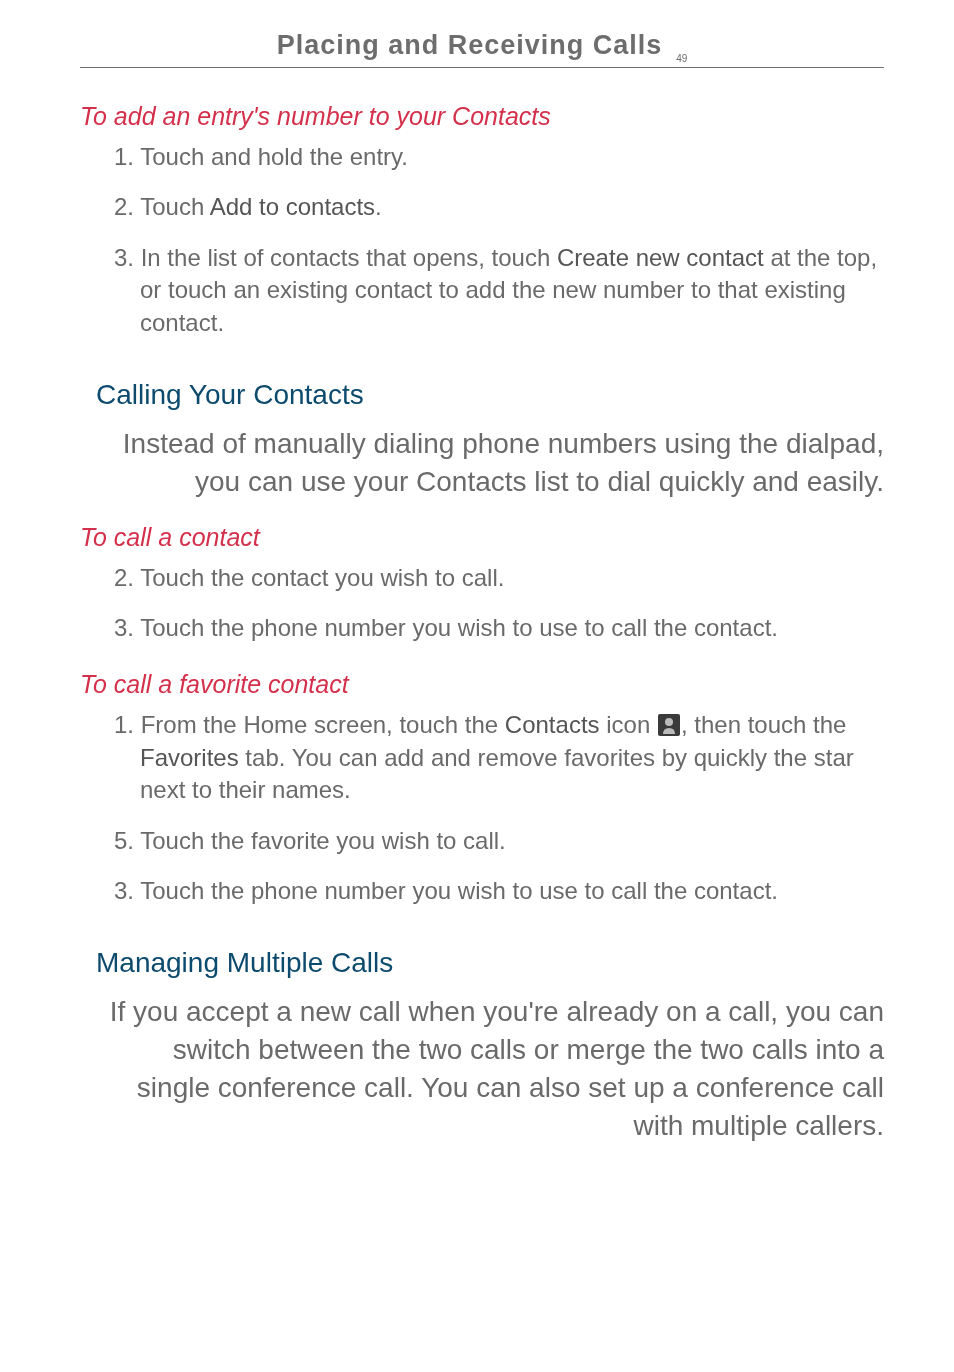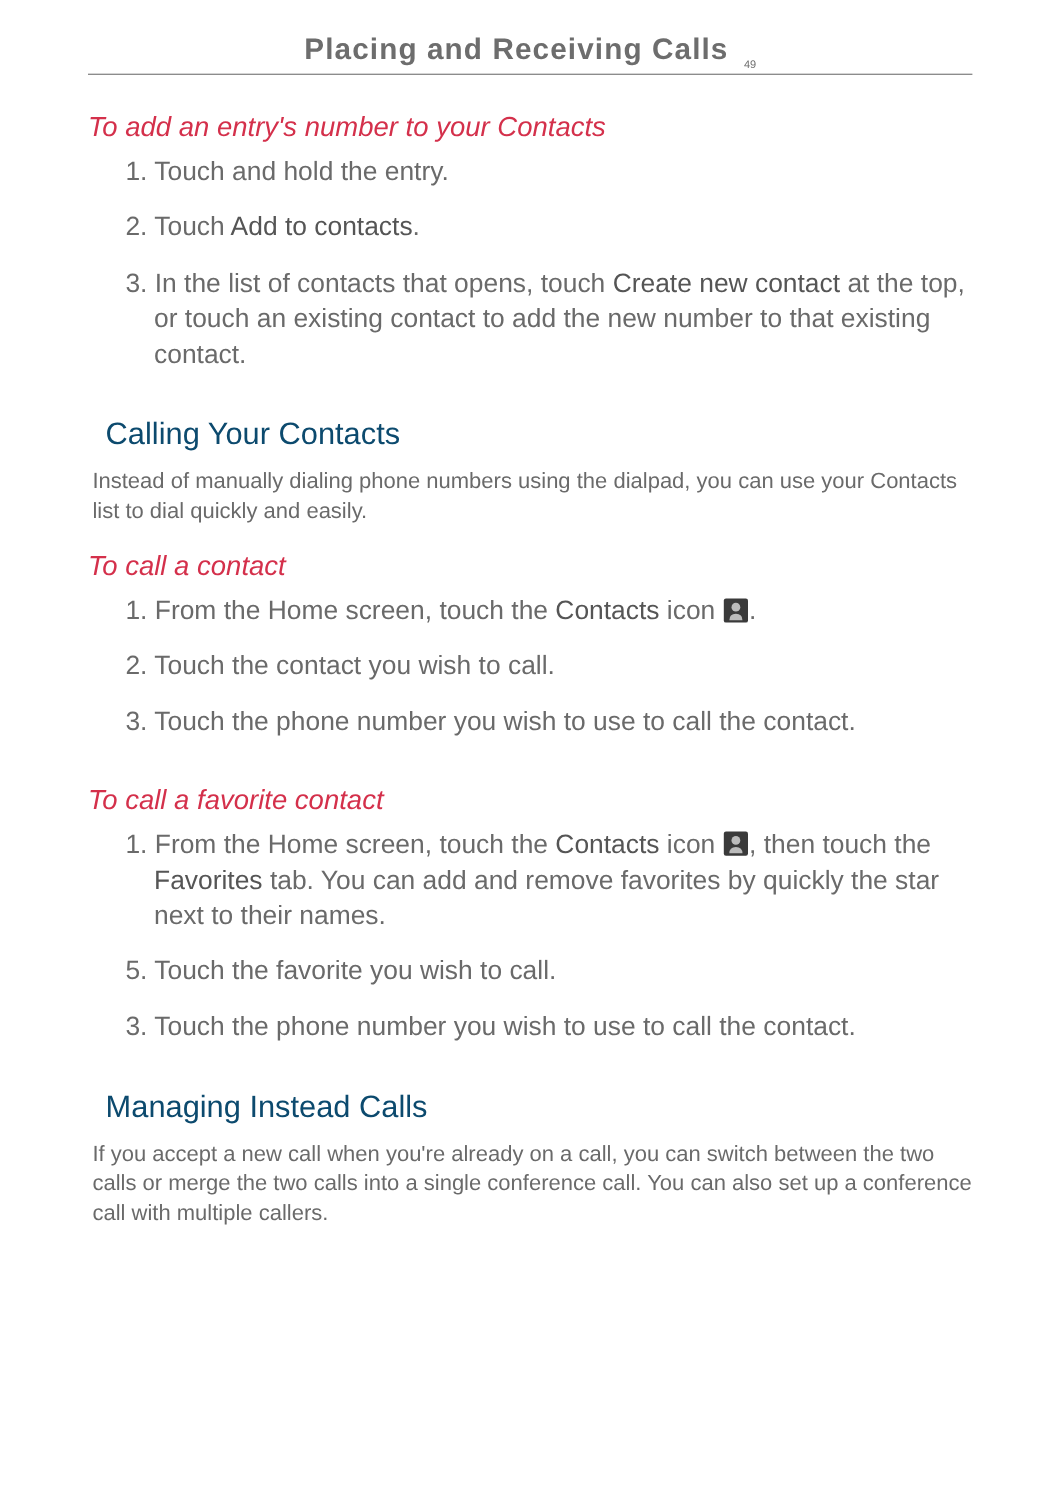--- a/index.html
+++ b/index.html
@@ -42,24 +42,25 @@
       font-weight: normal;
       font-style: italic;
     }
     .section-heading {
       font-size: 28px;
       color: #0c4a6e;
       margin: 40px 0 14px 16px;
       font-weight: normal;
     }
     .body-text {
-      font-size: 20px;
+      font-size: 28px;
       color: #6a6a6a;
       line-height: 1.35;
-      margin: 0 0 22px 4px;
+      margin: 0 0 22px 16px;
+      text-align: right;
     }
     .ol-item {
       font-size: 24px;
       color: #6a6a6a;
       line-height: 1.35;
       padding-left: 60px;
       text-indent: -26px;
       margin-bottom: 18px;
     }
     .strong {
@@ -98,37 +99,33 @@
   <div class="ol-item"><span>2. Touch </span><span class="strong">Add to contacts</span><span>.</span></div>
 
   <div class="ol-item"><span>3. In the list of contacts that opens, touch </span><span class="strong">Create new contact</span><span> at the top, or touch an existing contact to add the new number to that existing contact.</span></div>
 
   <h2 class="section-heading">Calling Your Contacts</h2>
 
   <p class="body-text">Instead of manually dialing phone numbers using the dialpad, you can use your Contacts list to dial quickly and easily.</p>
 
   <h3 class="sub-heading">To call a contact</h3>
 
-  <div class="ol-item"><span>1. From the Home screen, touch the </span><span class="strong">Contacts</span><span> icon </span><span class="icon"><svg width="16" height="18" viewBox="0 0 16 18">
-          <circle cx="8" cy="6" r="4" fill="#bbb"></circle>
-          <path d="M2 18 Q2 12 8 12 Q14 12 14 18 Z" fill="#bbb"></path>
-        </svg></span><span>.</span></div>
 
   <div class="ol-item"><span>2. Touch the contact you wish to call.</span></div>
 
   <div class="ol-item"><span>3. Touch the phone number you wish to use to call the contact.</span></div>
 
-  <h3 class="sub-heading" style="margin-top:40px">To call a favorite contact</h3>
+  <h3 class="sub-heading" style="margin-top:26px">To call a favorite contact</h3>
 
   <div class="ol-item"><span>1. From the Home screen, touch the </span><span class="strong">Contacts</span><span> icon </span><span class="icon"><svg width="16" height="18" viewBox="0 0 16 18">
           <circle cx="8" cy="6" r="4" fill="#bbb"></circle>
           <path d="M2 18 Q2 12 8 12 Q14 12 14 18 Z" fill="#bbb"></path>
         </svg></span><span>, then touch the </span><span class="strong">Favorites</span><span> tab. You can add and remove favorites by quickly the star next to their names.</span></div>
 
   <div class="ol-item"><span>5. Touch the favorite you wish to call.</span></div>
 
   <div class="ol-item"><span>3. Touch the phone number you wish to use to call the contact.</span></div>
 
-  <h2 class="section-heading">Managing Instead Calls</h2>
+  <h2 class="section-heading">Managing Multiple Calls</h2>
 
   <p class="body-text">If you accept a new call when you're already on a call, you can switch between the two calls or merge the two calls into a single conference call. You can also set up a conference call with multiple callers.</p>
 
 </div>
 
 </body></html>

